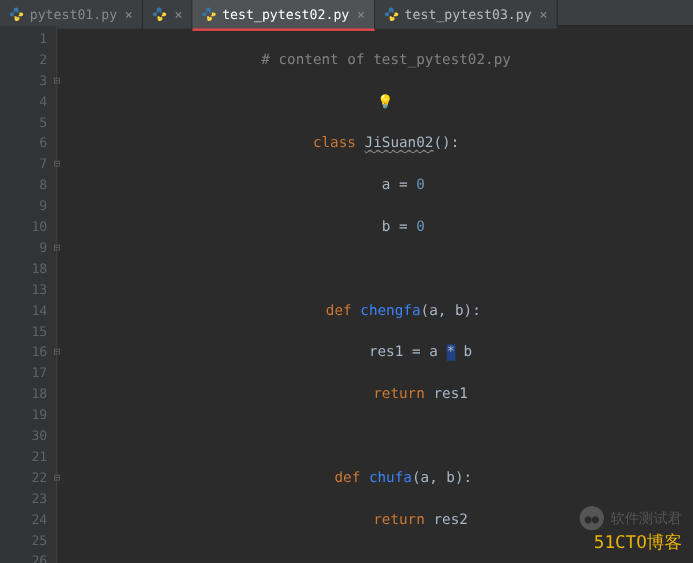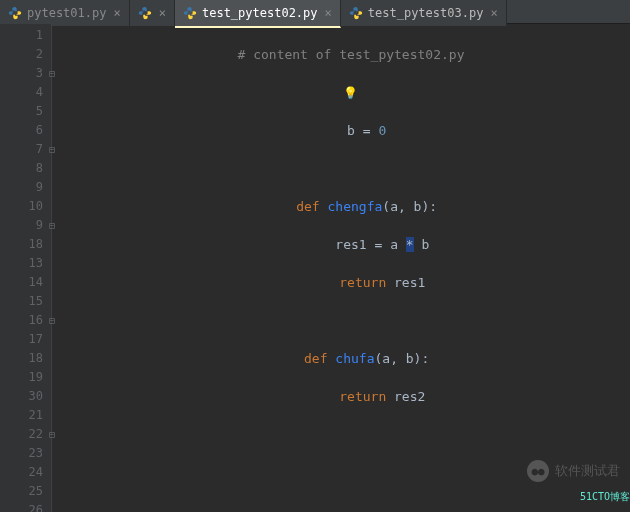--- a/index.html
+++ b/index.html
@@ -25,21 +25,21 @@
   background: #3c3f41;
   border-right: 1px solid #2b2b2b;
   color: #bbbbbb;
   font-size: 12px;
   gap: 5px;
   cursor: pointer;
 }
 .tab.active {
   background: #4e5254;
   color: #ffffff;
-  border-bottom: 2px solid #fef9c3;
+  border-bottom: 2px solid #ef4444;
 }
 .tab.dim {
   color: #888888;
 }
 .py-icon {
   width: 14px;
   height: 14px;
   display: flex;
   align-items: center;
   justify-content: center;
@@ -180,20 +180,22 @@
     <div class="ln">21</div>
     <div class="ln"><span>22</span><span class="fold-marker">⊟</span></div>
     <div class="ln">23</div>
     <div class="ln">24</div>
     <div class="ln">25</div>
     <div class="ln">26</div>
   </div>
   <div class="code">
 <div class="line"><span class="cmt"># content of test_pytest02.py</span></div>
 <div class="line"><span class="bulb">💡</span></div>
+<div class="line"><span class="kw">class</span> <span class="cls">JiSuan02</span><span>():</span></div>
+<div class="line">    <span>a = </span><span class="num">0</span></div>
 <div class="line">    <span>b = </span><span class="num">0</span></div>
 <div class="line"></div>
 <div class="line">    <span class="kw">def</span> <span class="fn">chengfa</span><span>(a, b):</span></div>
 <div class="line">        <span>res1 = a </span><span class="hlbox">*</span><span> b</span></div>
 <div class="line">        <span class="kw">return</span><span> res1</span></div>
 <div class="line"></div>
 <div class="line">    <span class="kw">def</span> <span class="fn">chufa</span><span>(a, b):</span></div>
 <div class="line">        <span class="kw">return</span><span> res2</span></div>
 
 
@@ -208,13 +210,13 @@
 
 
 
   </div>
 </div>
 
 <div class="watermark">
   <span class="wc-icon">●●</span>
   <span>软件测试君</span>
 </div>
-<div style="position:absolute;bottom:8px;right:0;color:#5eead4;font-size:10px">51CTO博客</div>
+<div style="position:absolute;bottom:8px;right:10px;color:#eab308;font-size:16px">51CTO博客</div>
 
 </body></html>

